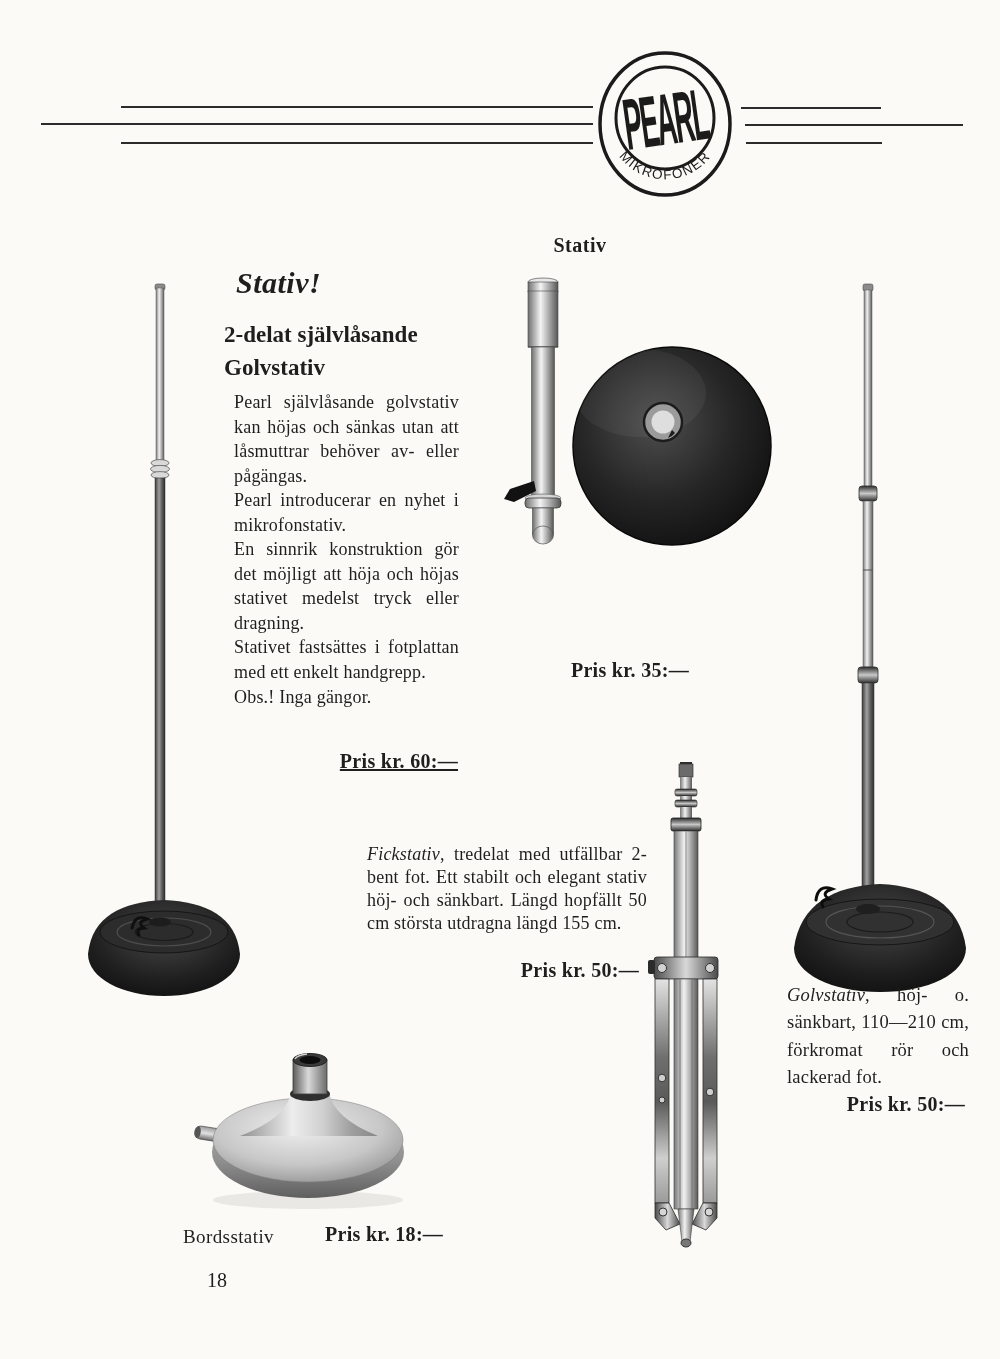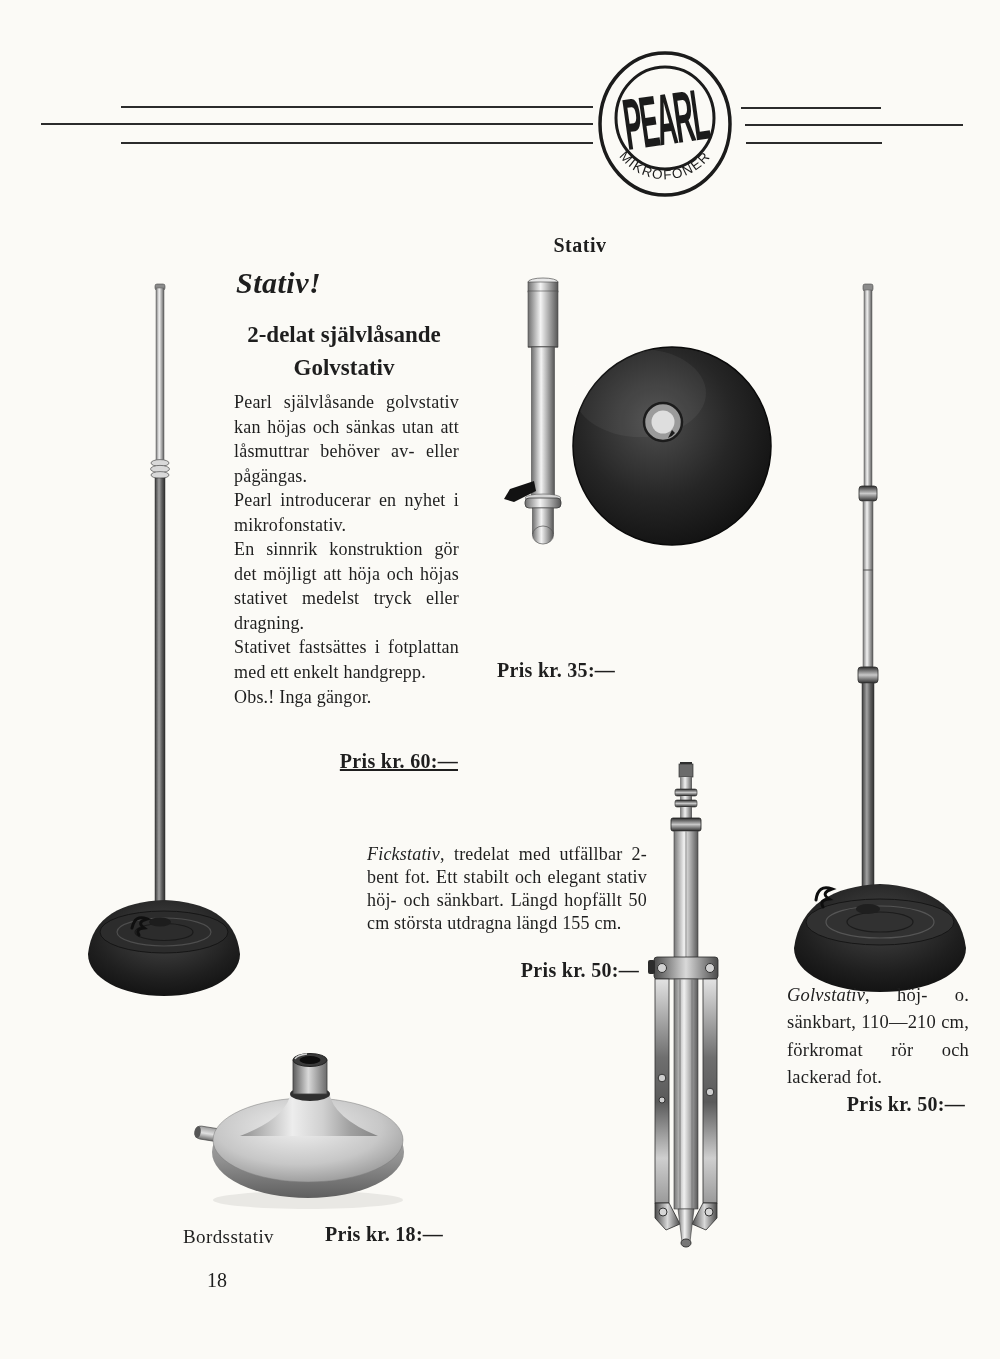--- a/index.html
+++ b/index.html
@@ -18,32 +18,32 @@
   .page-title{
     position:absolute;left:460px;top:234px;width:240px;
     text-align:center;font-size:20px;font-weight:bold;letter-spacing:.5px;
   }
   .nyhet{
     position:absolute;left:236px;top:266px;
     font-size:30px;font-weight:bold;font-style:italic;letter-spacing:.5px;
   }
   .news-heading{
     position:absolute;left:224px;top:318px;width:240px;
-    text-align:center;font-size:23px;font-weight:bold;line-height:33px;
+    text-align:left;font-size:23px;font-weight:bold;line-height:33px;
   }
   .body-col{text-align:justify;letter-spacing:.2px;}
   .body-col p{margin:0;}
   .news-body{position:absolute;left:234px;top:390px;width:225px;font-size:18px;line-height:24.55px;}
   .bords-body{position:absolute;left:497px;top:546px;width:274px;font-size:18px;line-height:22.7px;}
   .fick-body{position:absolute;left:367px;top:843px;width:280px;font-size:18px;line-height:23px;}
   .golv-body{position:absolute;left:787px;top:982px;width:182px;font-size:18.5px;line-height:27.3px;}
   .lead-italic{font-style:italic;}
   .price{font-weight:bold;font-size:20px;letter-spacing:.3px;white-space:nowrap;}
   .price-60{position:absolute;left:234px;top:750px;width:224px;text-align:right;text-decoration:underline;}
-  .price-35{position:absolute;left:497px;top:659px;width:266px;text-align:left;}
+  .price-35{position:absolute;left:497px;top:659px;width:266px;text-align:center;}
   .price-50a{position:absolute;left:367px;top:959px;width:272px;text-align:right;}
   .price-50b{position:absolute;left:787px;top:1093px;width:178px;text-align:right;}
   .caption-bords{position:absolute;left:183px;top:1226px;font-size:19px;letter-spacing:.4px;}
   .price-18{position:absolute;left:325px;top:1223px;}
   .page-num{position:absolute;left:207px;top:1269px;font-size:20px;}
   .photo{position:absolute;}
 </style>
 </head>
 <body>
 

